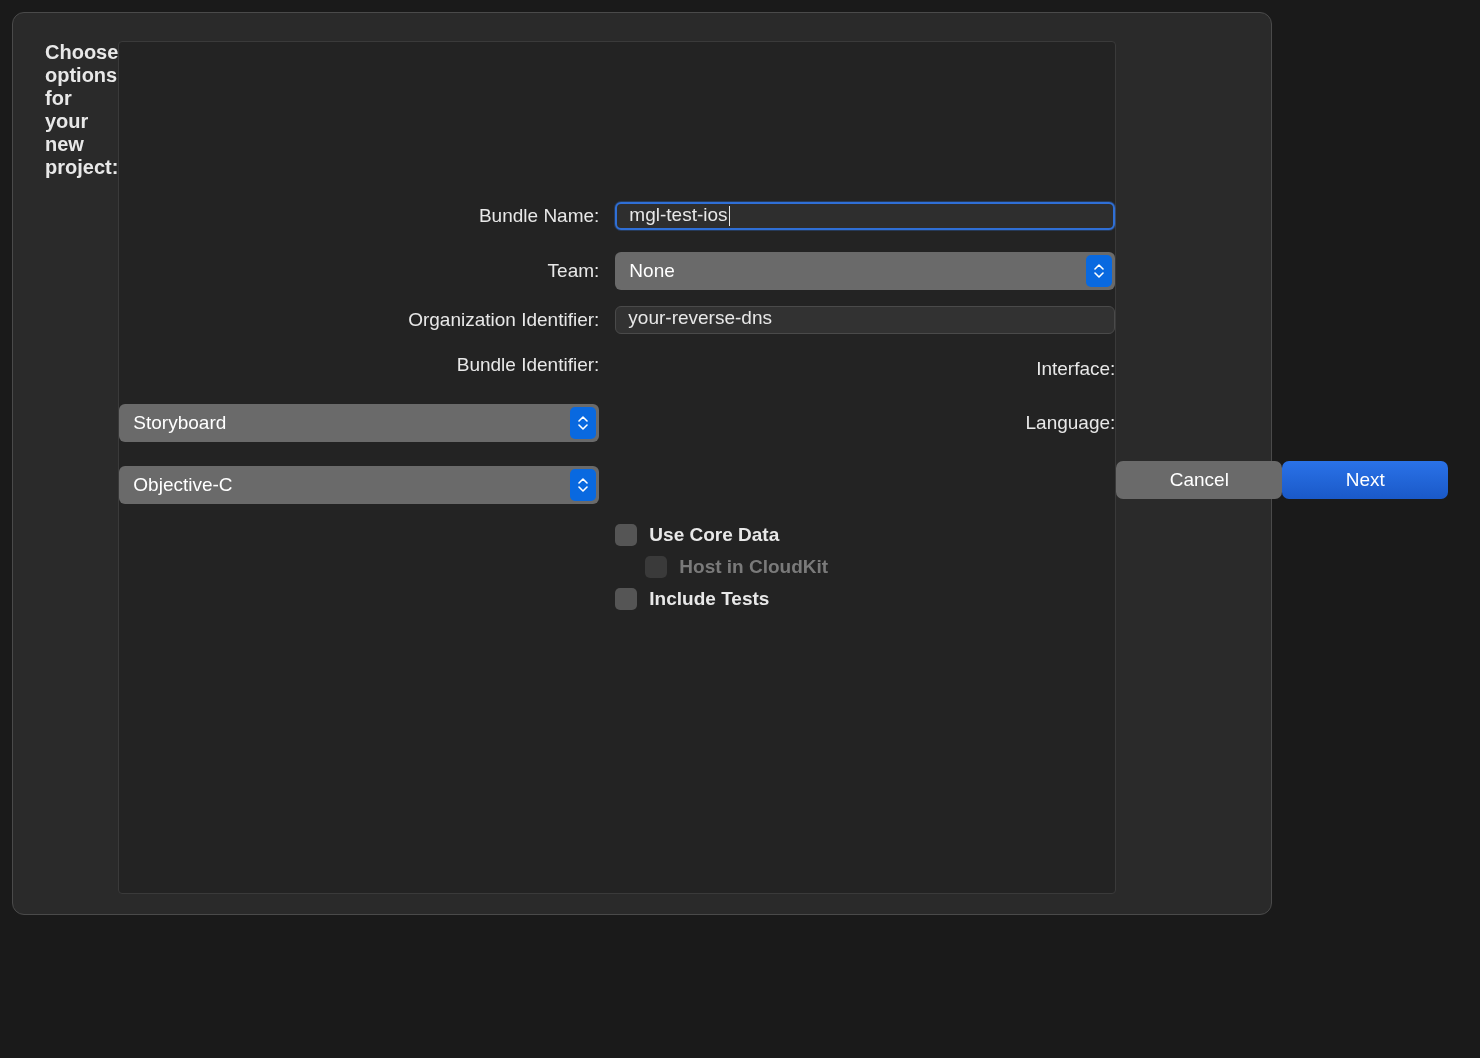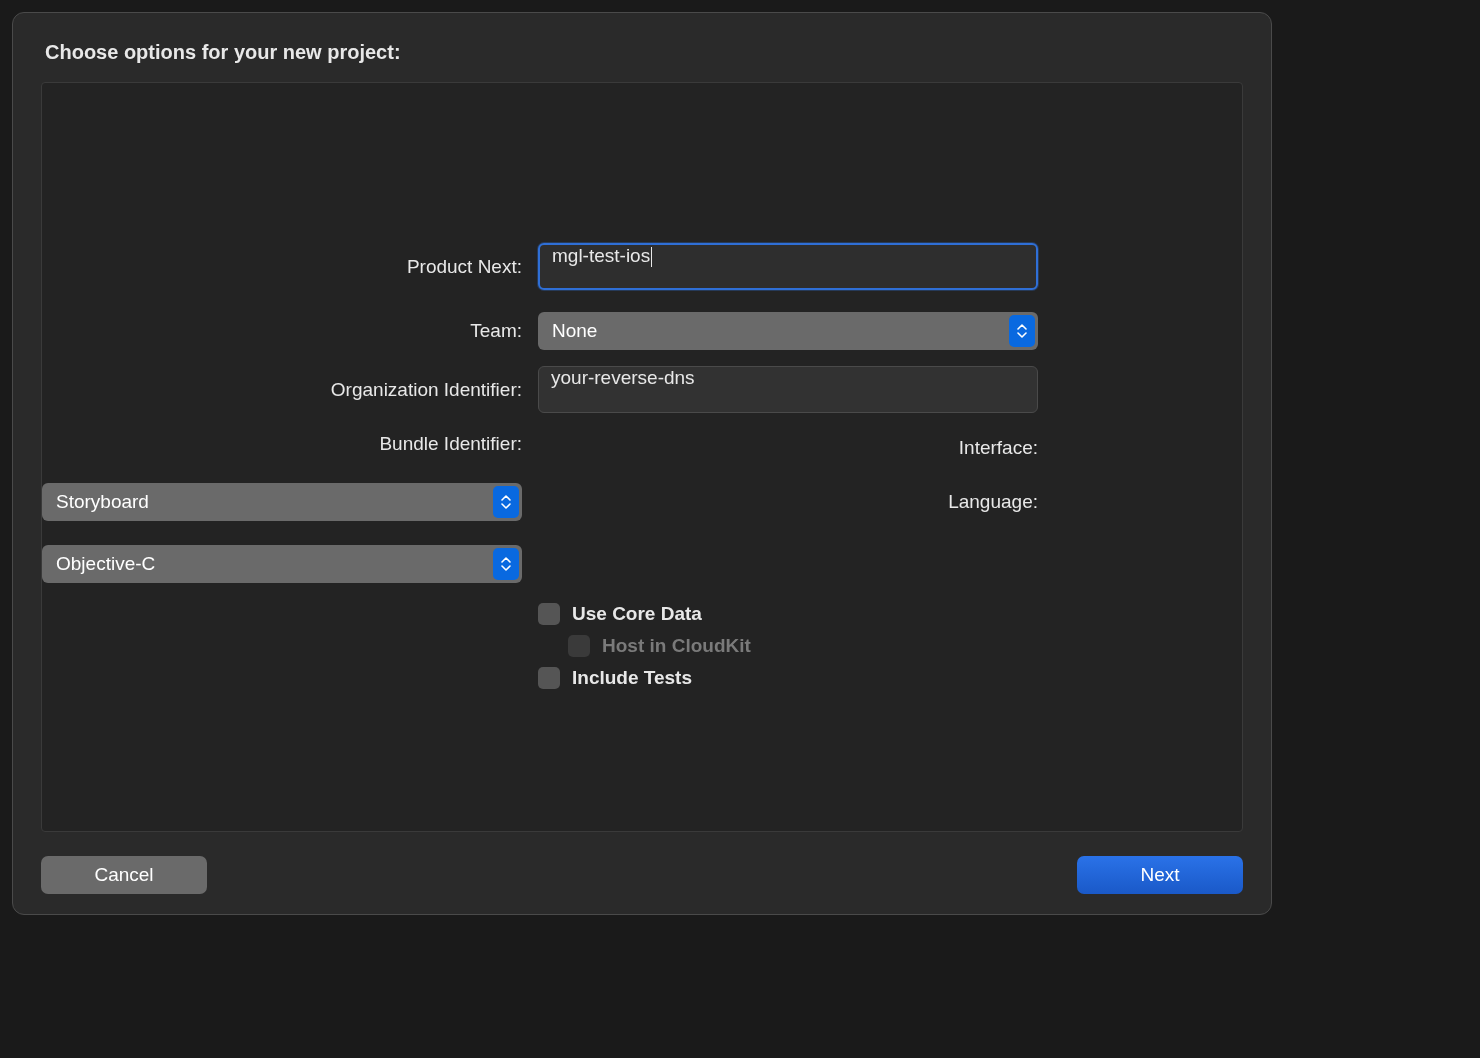--- a/index.html
+++ b/index.html
@@ -13,21 +13,21 @@
       -webkit-font-smoothing: antialiased;
     }
     .dialog {
       width: 1260px;
       height: 903px;
       background: #2a2a2a;
       border: 1px solid #4a4a4a;
       border-radius: 12px;
       padding: 28px 28px 20px 28px;
       display: flex;
-      flex-direction: column;
+      flex-direction: row;
     }
     .dialog-title {
       font-size: 20px;
       font-weight: 600;
       color: #e8e8e8;
       margin-bottom: 18px;
       padding-left: 4px;
     }
     .form-panel {
       flex: 1;
@@ -42,21 +42,21 @@
       gap: 16px 16px;
       align-items: center;
     }
     .label {
       text-align: right;
       font-size: 19px;
       color: #e8e8e8;
       font-weight: 400;
     }
     .text-input {
-      height: 47px;
+      height: 28px;
       background: #323232;
       border: 1px solid #4a4a4a;
       border-radius: 6px;
       color: #e8e8e8;
       font-size: 19px;
       padding: 0 12px;
       outline: none;
     }
     .text-input.focused {
       border: 2.5px solid #2f6fd6;
@@ -162,21 +162,21 @@
   </style>
 </head>
 <body>
 
 <div class="dialog">
   <div class="dialog-title">Choose options for your new project:</div>
 
   <div class="form-panel">
     <div class="form-grid">
 
-      <div class="label">Product Next:</div>
+      <div class="label">Bundle Name:</div>
       <div class="text-input focused">
         <span>mgl-test-ios</span><span class="caret"></span>
       </div>
 
       <div class="label team-row">Team:</div>
       <div class="popup team-row">
         <span>None</span>
         <span class="popup-arrows">
           <svg width="10" height="6" viewBox="0 0 10 6">
               <path d="M1 5 L5 1 L9 5" stroke="#fff" stroke-width="1.6" fill="none" stroke-linecap="round" stroke-linejoin="round"></path>

